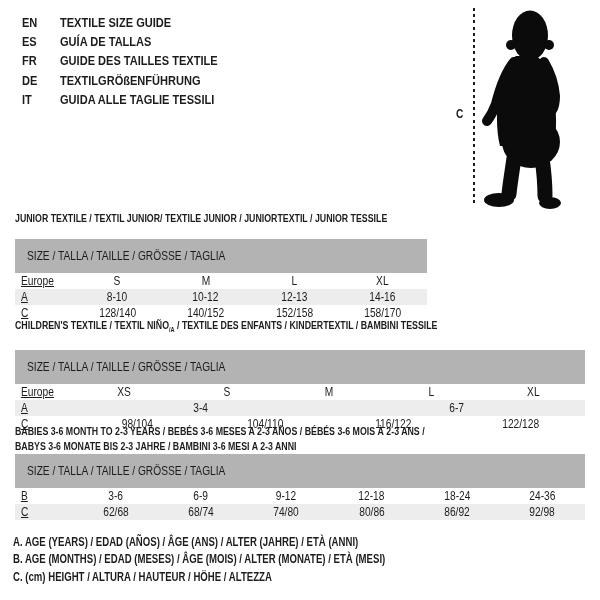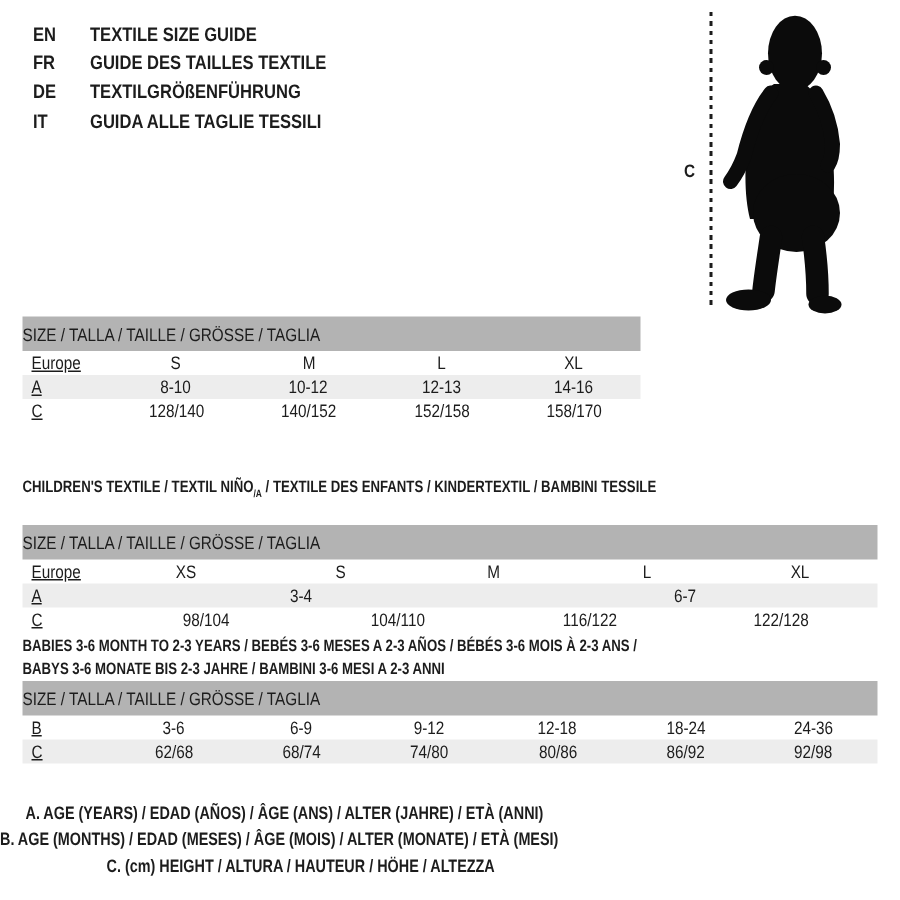--- a/index.html
+++ b/index.html
@@ -30,45 +30,49 @@
   
   .tbl-block { position:absolute; font-size:12px; }
   #junior-table   { left:15px; top:211px; width:412px; }
   #children-table { left:15px; top:318px; width:570px; }
   #babies-table   { left:15px; top:424px; width:570px; }
   .tbl-title { font-size:11px; font-weight:bold; line-height:15px; margin-bottom:13px; }
   .tbl-title .cond-l { transform:scaleX(0.8); }
   #babies-table .tbl-title { margin-bottom:0; }
   .tbl-title sub { font-size:7px; }
   .size-bar {
-    height:23px; background:var(--table-header-bg,#b3b3b3);
-    display:flex; align-items:center; padding-left:0; box-sizing:border-box;
+    height:34px; background:var(--table-header-bg,#b3b3b3);
+    display:flex; align-items:center; padding-left:12px; box-sizing:border-box;
   }
   .tbl-row { display:flex; height:16px; align-items:center; }
   .tbl-row.shaded { background:var(--row-alt-bg,#ededed); }
   .cell { display:flex; align-items:center; height:100%; }
   .label-cell { flex:0 0 58px; padding-left:6px; box-sizing:border-box;text-decoration:underline; }
   .value-cell { flex:1; justify-content:center; }
 
   
-  #legend { position:absolute; left:0; top:534px;text-align:center; }
+  #legend { position:absolute; left:13px; top:534px; }
   .legend-line { line-height:17.4px; font-size:12px; font-weight:bold; }
   .legend-line .cond-l { transform:scaleX(0.8); }
 </style>
 </head>
 <body>
 
 <div class="canvas">
 
   <div id="languages">
       <div class="lang-row">
         <span class="lang-code"><span class="cond-l">EN</span></span>
         <span class="cond-l">TEXTILE SIZE GUIDE</span>
       </div>
       <div class="lang-row">
+        <span class="lang-code"><span class="cond-l">ES</span></span>
+        <span class="cond-l">GUÍA DE TALLAS</span>
+      </div>
+      <div class="lang-row">
         <span class="lang-code"><span class="cond-l">FR</span></span>
         <span class="cond-l">GUIDE DES TAILLES TEXTILE</span>
       </div>
       <div class="lang-row">
         <span class="lang-code"><span class="cond-l">DE</span></span>
         <span class="cond-l">TEXTILGRÖßENFÜHRUNG</span>
       </div>
       <div class="lang-row">
         <span class="lang-code"><span class="cond-l">IT</span></span>
         <span class="cond-l">GUIDA ALLE TAGLIE TESSILI</span>
@@ -98,20 +102,21 @@
       <path d="M34,152 C32,166 30,178 29,188" fill="none" stroke="#0b0b0b" stroke-width="15" stroke-linecap="round"></path>
 
       <path d="M62,152 C64,166 65,178 65,190" fill="none" stroke="#0b0b0b" stroke-width="15" stroke-linecap="round"></path>
 
       <ellipse cx="19" cy="194" rx="15" ry="7"></ellipse>
       <ellipse cx="70" cy="197" rx="11" ry="6"></ellipse>
     </svg>
   </div>
 
   <div class="tbl-block" id="junior-table">
+      <div class="tbl-title"><span class="cond-l">JUNIOR TEXTILE / TEXTIL JUNIOR/ TEXTILE JUNIOR / JUNIORTEXTIL / JUNIOR TESSILE</span></div>
       <div class="size-bar">
         <span class="cond-l">SIZE / TALLA / TAILLE / GRÖSSE / TAGLIA</span>
       </div>
       <div class="tbl-row">
         <div class="cell label-cell">
           <span class="cond-l">Europe</span>
         </div>
         <div class="cell value-cell">
           <span class="cond-c">S</span>
         </div>

